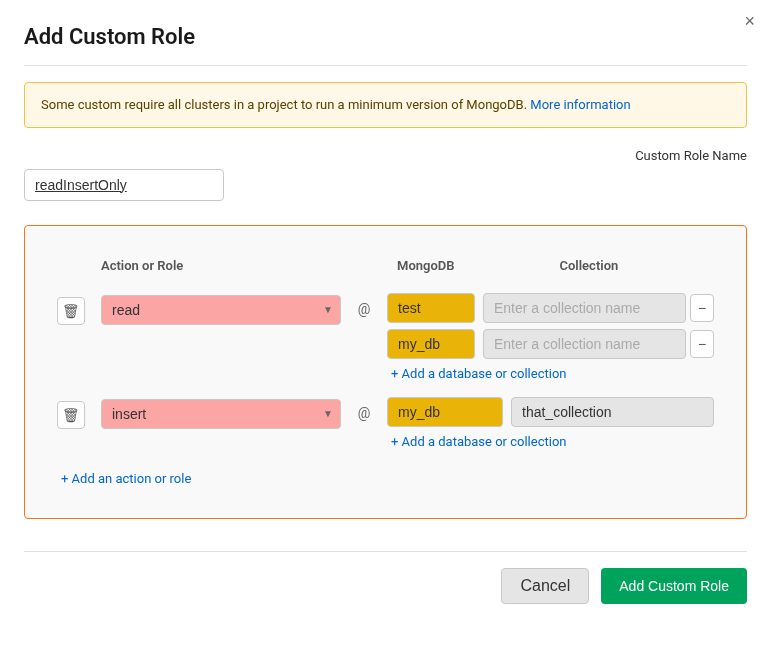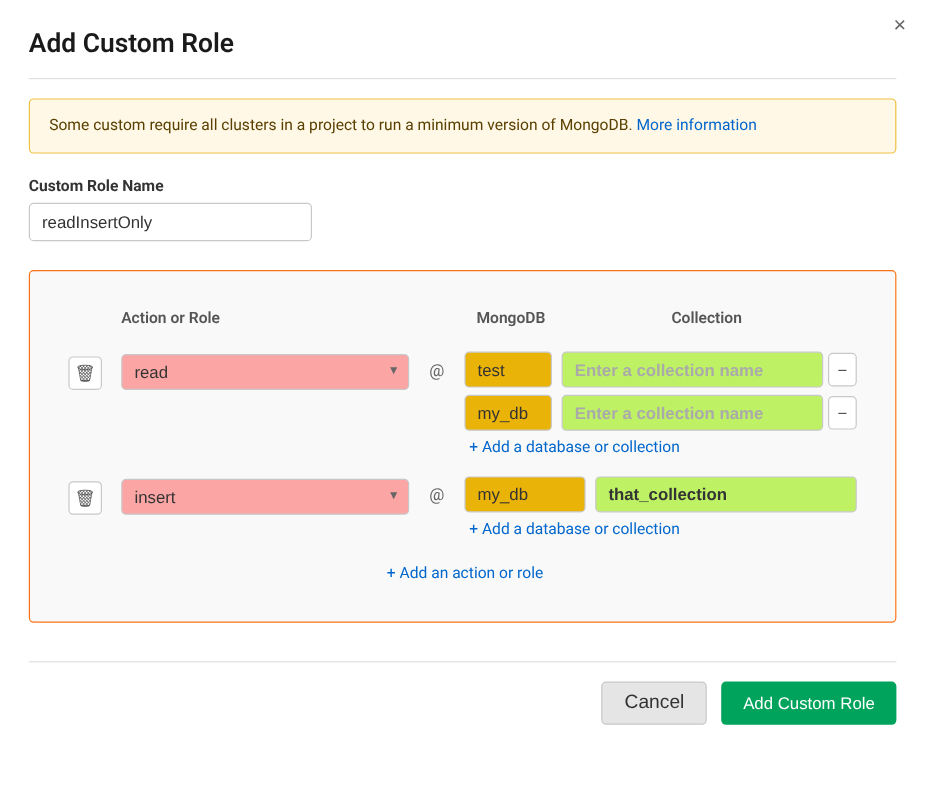--- a/index.html
+++ b/index.html
@@ -53,32 +53,34 @@
       text-decoration: none;
       cursor: pointer;
     }
     .description-text {
       font-size: 13px;
       color: #444;
       margin-bottom: 16px;
     }
     .field-label {
       font-size: 13px;
-      font-weight: 700;
+      font-weight: 400;
       color: #333;
       margin-bottom: 6px;
+      text-align: right;
     }
     .role-name-input {
-      width: 236px;
+      width: 200px;
       padding: 7px 10px;
       border: 1px solid #c8c8c8;
       border-radius: 4px;
       font-size: 14px;
       color: #333;
       outline: none;
+      text-decoration: underline;
     }
     .table-container {
       margin-top: 24px;
       border: 1px solid #f97316;
       border-radius: 4px;
       overflow: visible;
       padding: 32px;
       background: #f9f9f9;
     }
     .table-header {
@@ -154,23 +156,22 @@
       align-items: center;
       gap: 4px;
     }
     .coll-input {
       flex: 1;
       padding: 6px 10px;
       border: 1px solid #c8c8c8;
       border-radius: 4px;
       font-size: 14px;
       color: #333;
-      background: #bef264;
+      background: #e5e5e5;
       outline: none;
-      font-weight: bold;
     }
     .coll-input::placeholder {
       color: #aaa;
     }
     .remove-coll-btn {
       background: #fff;
       border: 1px solid #c8c8c8;
       border-radius: 4px;
       width: 24px;
       height: 28px;
@@ -186,21 +187,20 @@
       font-size: 13px;
       color: #0066cc;
       cursor: pointer;
       text-decoration: none;
       display: inline-block;
       margin-left: 4px;
     }
     .add-action-row {
       margin-top: 21px;
       padding-left: 4px;
-      text-align: center;
     }
     .add-action-link {
       font-size: 13px;
       color: #0066cc;
       cursor: pointer;
       text-decoration: none;
     }
     .modal-footer {
       display: flex;
       justify-content: flex-end;

